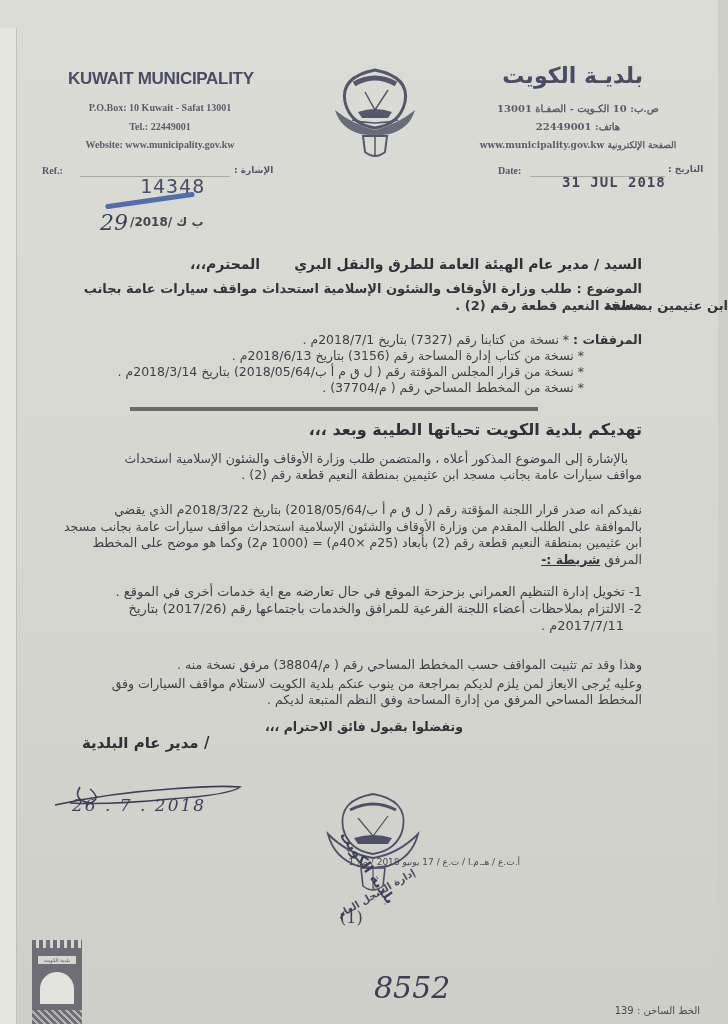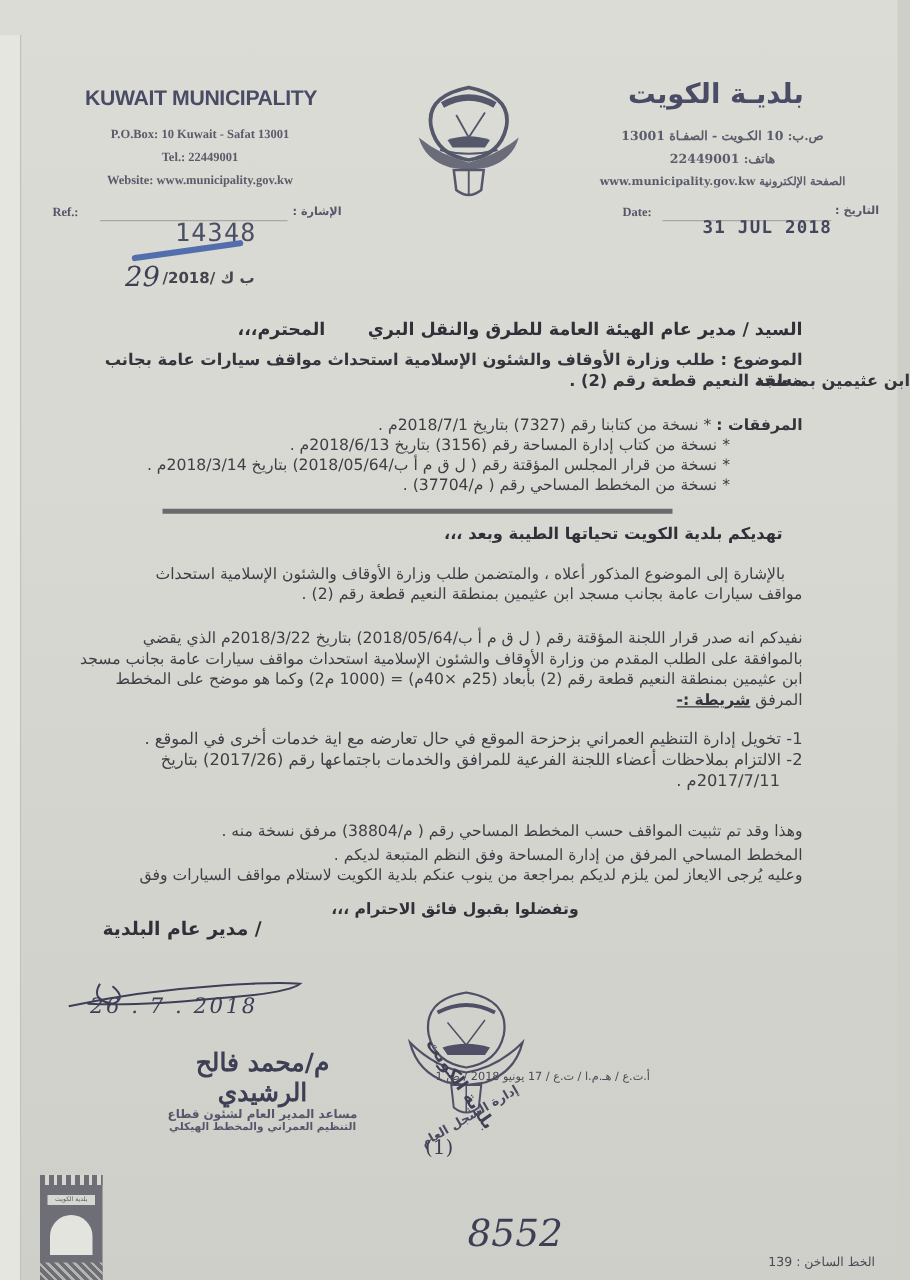--- a/index.html
+++ b/index.html
@@ -120,21 +120,21 @@
     <div>
       <span class="bold-ar">المرفقات :</span>
       <span>* نسخة من كتابنا رقم (7327) بتاريخ 2018/7/1م .</span>
     </div>
     <div style="padding-right:58px">* نسخة من كتاب إدارة المساحة رقم (3156) بتاريخ 2018/6/13م .</div>
     <div style="padding-right:58px">* نسخة من قرار المجلس المؤقتة رقم ( ل ق م أ ب/2018/05/64) بتاريخ 2018/3/14م .</div>
     <div style="padding-right:58px">* نسخة من المخطط المساحي رقم ( م/37704) .</div>
   </div>
   <div class="abs sep-bar"></div>
 
-  <div class="abs rtl heading-ar" style="right:102px; top:420px; font-size:13px">تهديكم بلدية الكويت تحياتها الطيبة وبعد ،،،</div>
+  <div class="abs rtl heading-ar" style="right:86px; top:420px; font-size:16px">تهديكم بلدية الكويت تحياتها الطيبة وبعد ،،،</div>
 
   <div class="abs rtl body-text" style="right:86px; top:451px; width:600px; text-align:right">
     <div style="padding-right:14px">بالإشارة إلى الموضوع المذكور أعلاه ، والمتضمن طلب وزارة الأوقاف والشئون الإسلامية استحداث</div>
     <div>مواقف سيارات عامة بجانب مسجد ابن عثيمين بمنطقة النعيم قطعة رقم (2) .</div>
   </div>
 
   <div class="abs rtl body-text" style="right:86px; top:502px; width:600px; text-align:right; line-height:16.5px">
     <div>نفيدكم انه صدر قرار اللجنة المؤقتة رقم ( ل ق م أ ب/2018/05/64) بتاريخ 2018/3/22م الذي يقضي</div>
     <div>بالموافقة على الطلب المقدم من وزارة الأوقاف والشئون الإسلامية استحداث مواقف سيارات عامة بجانب مسجد</div>
     <div>ابن عثيمين بمنطقة النعيم قطعة رقم (2) بأبعاد (25م ×40م) = (1000 م2) وكما هو موضح على المخطط</div>
@@ -146,40 +146,35 @@
 
   <div class="abs rtl body-text" style="right:86px; top:583px; width:590px; text-align:right; font-size:13px; line-height:17px">
     <div>1- تخويل إدارة التنظيم العمراني بزحزحة الموقع في حال تعارضه مع اية خدمات أخرى في الموقع .</div>
     <div>2- الالتزام بملاحظات أعضاء اللجنة الفرعية للمرافق والخدمات باجتماعها رقم (2017/26) بتاريخ</div>
     <div style="padding-right:18px">2017/7/11م .</div>
   </div>
 
   <div class="abs rtl body-text" style="right:86px; top:657px; width:600px; text-align:right">وهذا وقد تم تثبيت المواقف حسب المخطط المساحي رقم ( م/38804) مرفق نسخة منه .</div>
 
   <div class="abs rtl body-text" style="right:86px; top:676px; width:600px; text-align:right">
+    <div>وعليه يُرجى الايعاز لمن يلزم لديكم بمراجعة من ينوب عنكم بلدية الكويت لاستلام مواقف السيارات وفق</div>
     <div>المخطط المساحي المرفق من إدارة المساحة وفق النظم المتبعة لديكم .</div>
-    <div>وعليه يُرجى الايعاز لمن يلزم لديكم بمراجعة من ينوب عنكم بلدية الكويت لاستلام مواقف السيارات وفق</div>
   </div>
 
   <div class="abs rtl heading-ar" style="left:0; right:0; top:719px; text-align:center; font-size:12.5px">وتفضلوا بقبول فائق الاحترام ،،،</div>
 
   <div class="abs rtl heading-ar" style="left:82px; top:734px; font-size:15px">
     <span>/</span>
     <span>مدير عام البلدية</span>
   </div>
   <svg class="abs" style="left:50px; top:775px" width="200" height="40" viewBox="0 0 200 40">
     <path d="M5 30 Q60 18 120 14 Q170 10 190 12 Q180 20 120 24 Q60 30 20 28 M30 12 Q22 25 40 28 Q52 24 40 14" fill="none" stroke="#3d3f55" stroke-width="1.6"></path>
   </svg>
   <div class="abs hand" style="left:72px; top:795px; font-size:17px; letter-spacing:2px">26 . 7 . 2018</div>
 
-  <div class="abs rtl" style="left:120px; top:838px; width:180px; text-align:center; color:#55566a">
-    <div class="hand" style="font-size:20px; font-weight:bold; font-style:normal; font-family:'DejaVu Serif',serif">م/محمد فالح الرشيدي</div>
-    <div style="font-size:9.5px; font-weight:bold">مساعد المدير العام لشئون قطاع</div>
-    <div style="font-size:8.5px; font-weight:bold">التنظيم العمراني والمخطط الهيكلي</div>
-  </div>
 
   <div class="abs stamp" style="left:318px; top:788px">
     <svg width="110" height="150" viewBox="0 0 110 150">
       <path d="M25 40 Q20 12 55 6 Q90 12 85 40 Q80 62 55 66 Q30 62 25 40 Z" fill="none" stroke="#4f5066" stroke-width="1.8"></path>
       <path d="M32 22 Q55 10 78 22" fill="none" stroke="#4f5066" stroke-width="3"></path>
       <path d="M40 30 L55 48 L70 28" fill="none" stroke="#4f5066" stroke-width="1.2"></path>
       <path d="M36 50 Q55 44 74 50 L70 56 L40 56 Z" fill="#4f5066"></path>
       <path d="M10 46 Q30 66 55 70 Q80 66 100 46 Q94 70 70 78 L55 80 L40 78 Q16 70 10 46 Z" fill="none" stroke="#4f5066" stroke-width="1.8"></path>
       <path d="M43 80 L67 80 L65 98 Q55 106 45 98 Z" fill="none" stroke="#4f5066" stroke-width="1.6"></path>
       <path d="M55 80 L55 102" stroke="#4f5066" stroke-width="1.2"></path>

